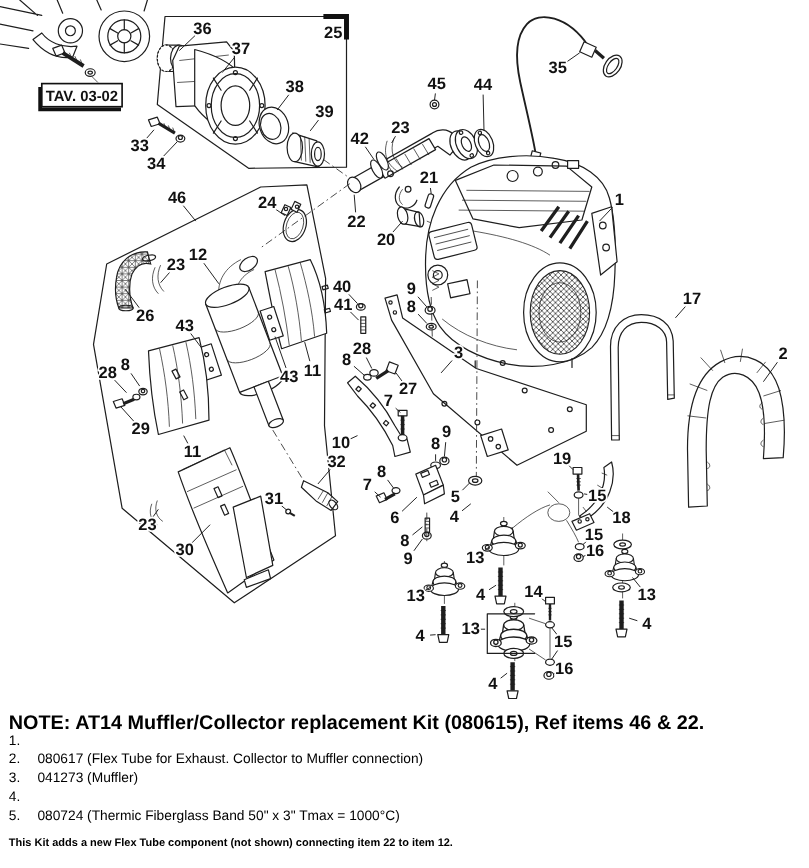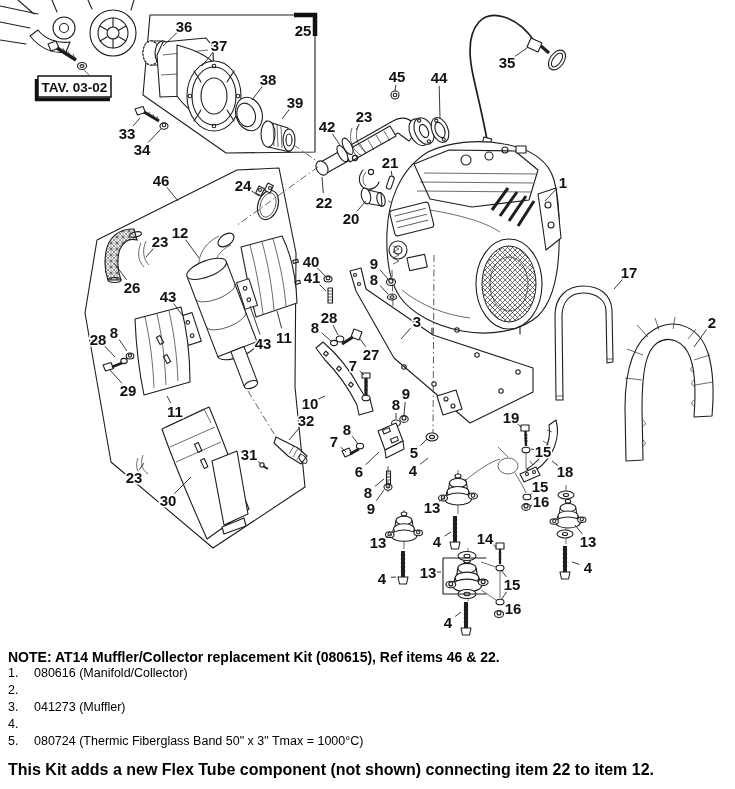--- a/index.html
+++ b/index.html
@@ -10,24 +10,24 @@
   svg .wh{fill:#fff;stroke:#1e1e1e;stroke-width:1.1;stroke-linejoin:round}
   svg .thin{fill:none;stroke:#1e1e1e;stroke-width:0.65}
   svg .dd{fill:none;stroke:#333;stroke-width:0.8;stroke-dasharray:7 3 1.5 3}
   svg .leader{stroke:#222;stroke-width:0.9}
   svg text.callout{font:bold 15px "Liberation Sans",sans-serif;fill:#111;
        text-anchor:middle;dominant-baseline:central;
        paint-order:stroke;stroke:#fff;stroke-width:3px}
   svg text.tavtext{font:bold 13.5px "Liberation Sans",sans-serif;fill:#111;
        text-anchor:middle;dominant-baseline:central}
   .notes{position:absolute;left:8px;top:649px;width:719px}
-  .note-title{font-weight:bold;font-size:14px;line-height:16px}
+  .note-title{font-weight:bold;font-size:18px;line-height:16px}
   .pl-row{display:flex;font-size:12.5px;line-height:17px}
   .pl-num{width:26px;flex:none}
-  .footer-note{font-weight:bold;font-size:16px;margin-top:11px}
+  .footer-note{font-weight:bold;font-size:10px;margin-top:11px}
 </style>
 </head>
 <body>
 
 <svg id="diagram" width="735" height="648" viewBox="0 0 735 648">
   <defs>
     <pattern id="mesh" width="5" height="5" patternUnits="userSpaceOnUse">
       <path d="M0,0 L5,5 M5,0 L0,5" stroke="#333" stroke-width="0.7"></path>
     </pattern>
     <pattern id="weave" width="6" height="6" patternUnits="userSpaceOnUse">
@@ -557,24 +557,24 @@
     <text x="629" y="272" class="callout">17</text>
     <line x1="706.7412574673943" y1="329.30380907306346" x2="694" y2="347" class="leader"></line>
     <text x="712" y="322" class="callout">2</text>
   </svg>
 
 <div class="notes">
   <div class="note-title">NOTE: AT14 Muffler/Collector replacement Kit (080615), Ref items 46 &amp; 22.</div>
   <div id="parts-list">
       <div class="pl-row">
         <span class="pl-num">1.</span>
-        <span>080616 (Manifold/Collector)</span>
       </div>
       <div class="pl-row">
         <span class="pl-num">2.</span>
+        <span>080617 (Flex Tube for Exhaust. Collector to Muffler connection)</span>
       </div>
       <div class="pl-row">
         <span class="pl-num">3.</span>
         <span>041273 (Muffler)</span>
       </div>
       <div class="pl-row">
         <span class="pl-num">4.</span>
       </div>
       <div class="pl-row">
         <span class="pl-num">5.</span>

